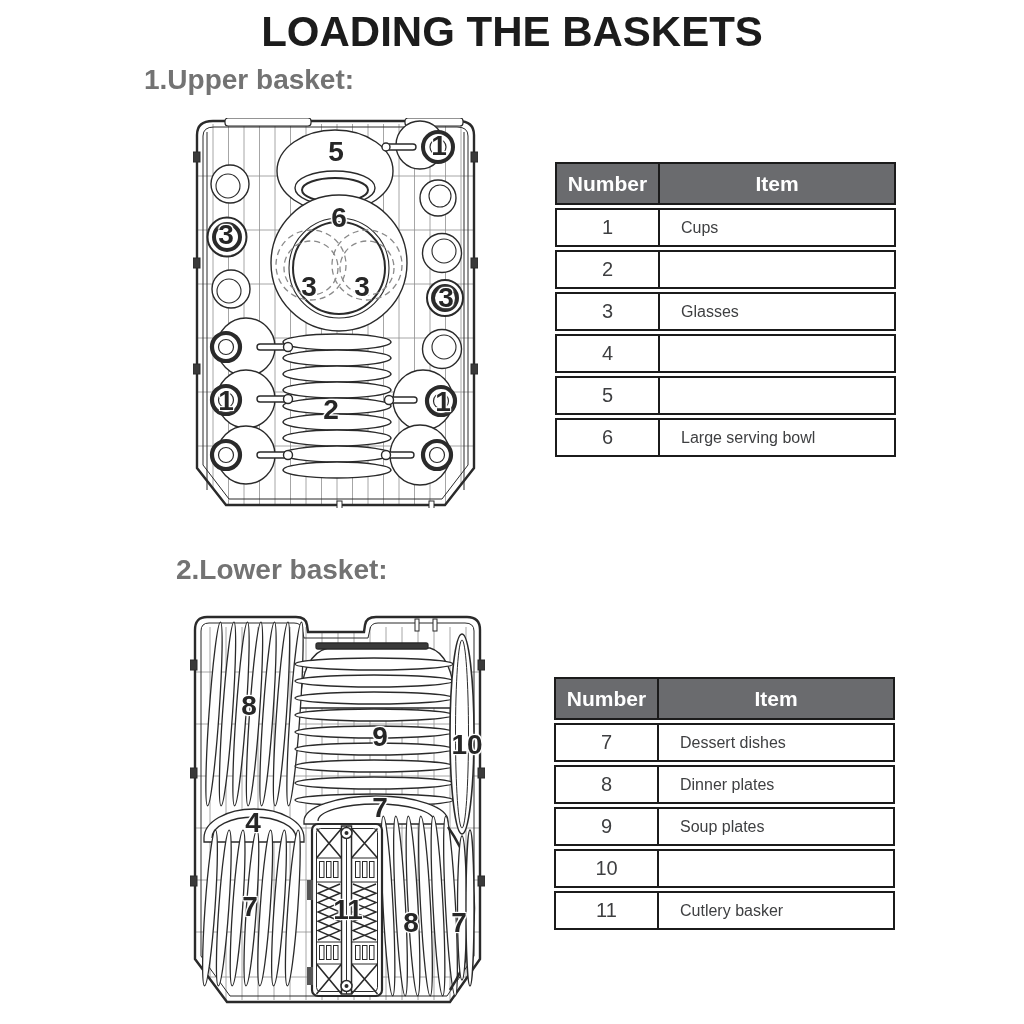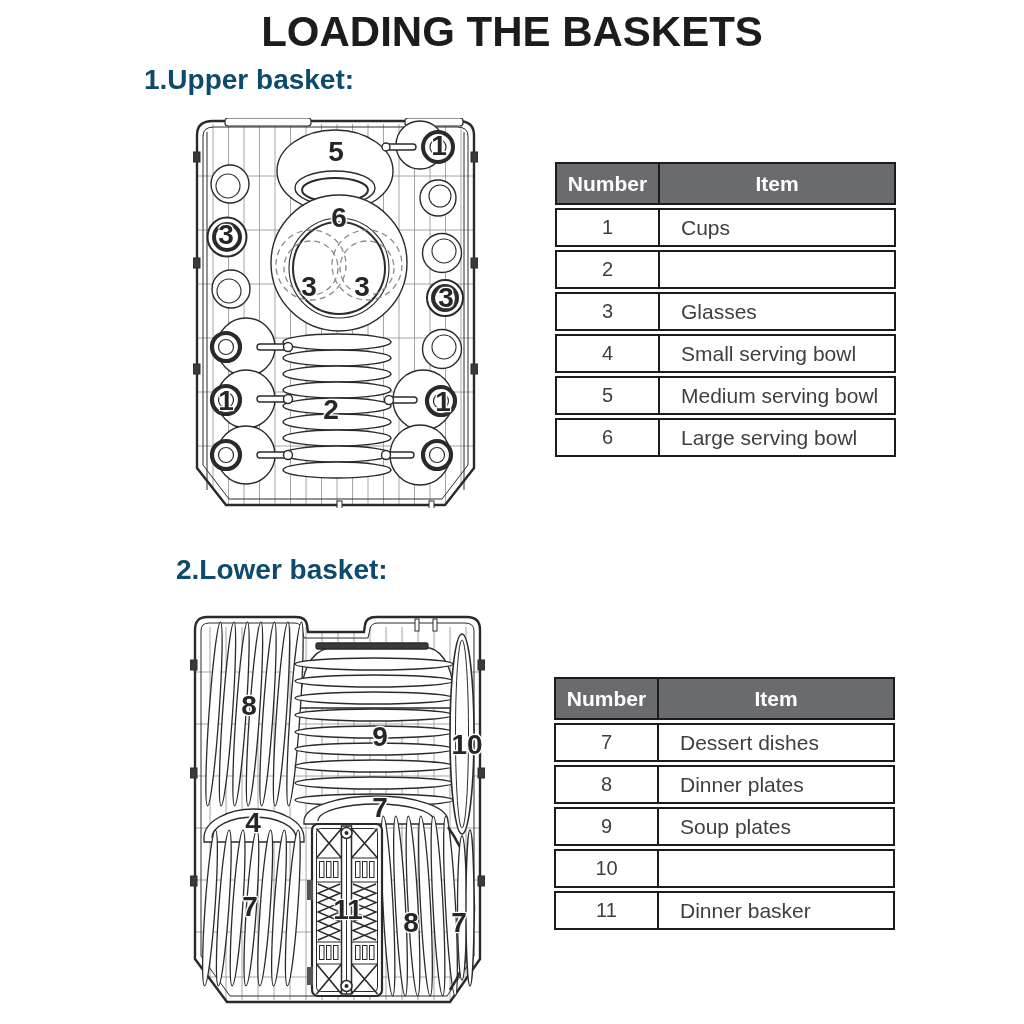--- a/index.html
+++ b/index.html
@@ -5,21 +5,21 @@
   html,body { margin:0; padding:0; }
   body {
     width:1024px; height:1024px; position:relative; background:#ffffff;
     font-family:"Liberation Sans", sans-serif; overflow:hidden;
   }
   .page-title {
     position:absolute; left:0; top:8px; width:1024px; text-align:center;
     font-size:42px; font-weight:bold; color:#1c1c1c; letter-spacing:0px;
   }
   .section-heading {
-    position:absolute; left:144px; font-size:28px; font-weight:bold; color:#0c4a6e;
+    position:absolute; left:144px; font-size:28px; font-weight:bold; color:#737373;
   }
   .diagram { position:absolute; }
   .diagram svg { display:block; }
   .dlabel {
     position:absolute; transform:translate(-50%,-50%);
     font-size:28px; font-weight:bold; color:#262626; line-height:1;
     text-shadow:0 0 3px #fff, 0 0 3px #fff, 1px 1px 0 #fff, -1px -1px 0 #fff, 1px -1px 0 #fff, -1px 1px 0 #fff;
     white-space:nowrap;
   }
   .mtable { position:absolute; width:341px;padding-left:16px; }
@@ -28,21 +28,21 @@
     margin-bottom:3px; height:39px; box-sizing:border-box;
   }
   .trow.thead { height:43px; background:#6a6b6e; }
   .tc-num {
     width:101px; min-width:101px; border-right:2.5px solid #1b1b1b;
     display:flex; align-items:center; justify-content:center;
     font-size:20px; color:#3e3f41;
   }
   .tc-item {
     flex:1; display:flex; align-items:center; padding-left:21px;
-    font-size:21px; color:#3e3f41;
+    font-size:16px; color:#3e3f41;
   }
   .thead .tc-num, .thead .tc-item {
     color:#ffffff; font-weight:bold; font-size:21px;
     justify-content:center; padding-left:0;
   }
 </style>
 </head>
 <body>
 
 <div class="page-title">LOADING THE BASKETS</div>
@@ -177,25 +177,23 @@
   </div>
   <div class="trow">
     <div class="tc-num">2</div>
   </div>
   <div class="trow">
     <div class="tc-num">3</div>
     <div class="tc-item">Glasses</div>
   </div>
   <div class="trow">
     <div class="tc-num">4</div>
-    <div class="tc-item">Small serving bowl</div>
   </div>
   <div class="trow">
     <div class="tc-num">5</div>
-    <div class="tc-item">Medium serving bowl</div>
   </div>
   <div class="trow">
     <div class="tc-num">6</div>
     <div class="tc-item">Large serving bowl</div>
   </div>
 </div>
 
 <div class="section-heading" style="top:554px;margin-left:32px;">2.Lower basket:</div>
 
 <div class="diagram" style="left:190px; top:612px; width:295px; height:395px;">
@@ -332,15 +330,15 @@
   </div>
   <div class="trow">
     <div class="tc-num">9</div>
     <div class="tc-item">Soup plates</div>
   </div>
   <div class="trow">
     <div class="tc-num">10</div>
   </div>
   <div class="trow">
     <div class="tc-num">11</div>
-    <div class="tc-item">Dinner basker</div>
+    <div class="tc-item">Cutlery basker</div>
   </div>
 </div>
 
 </body></html>

